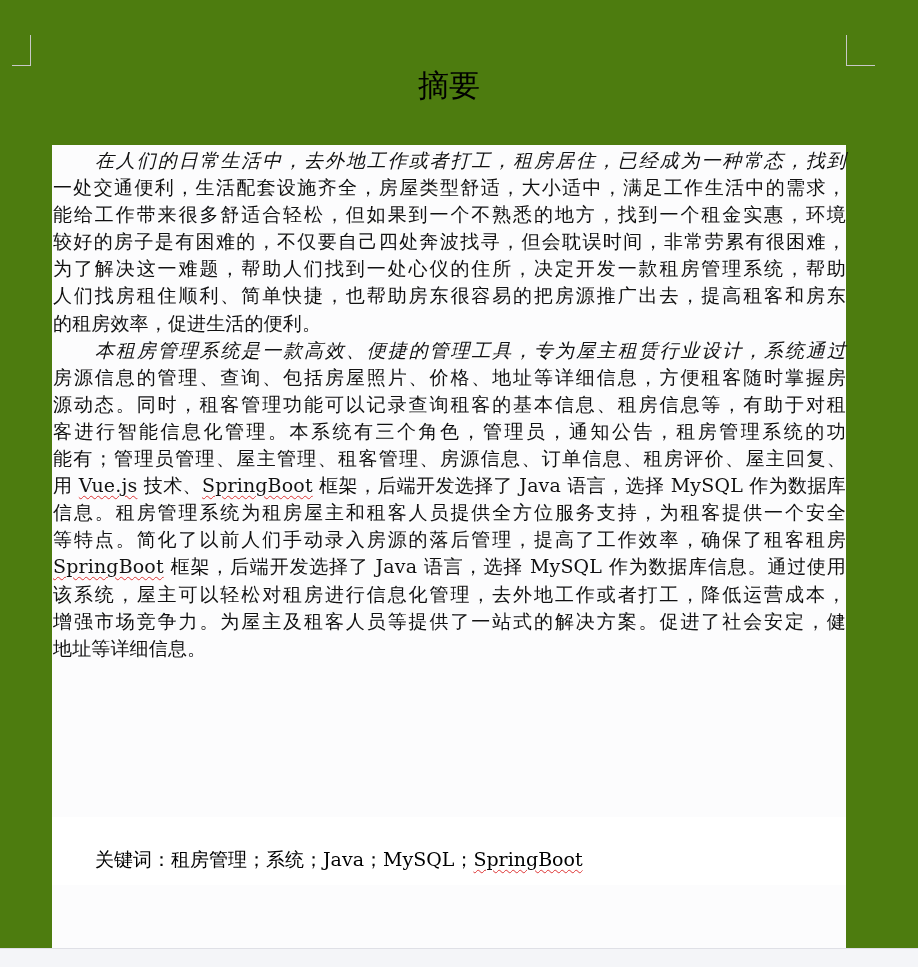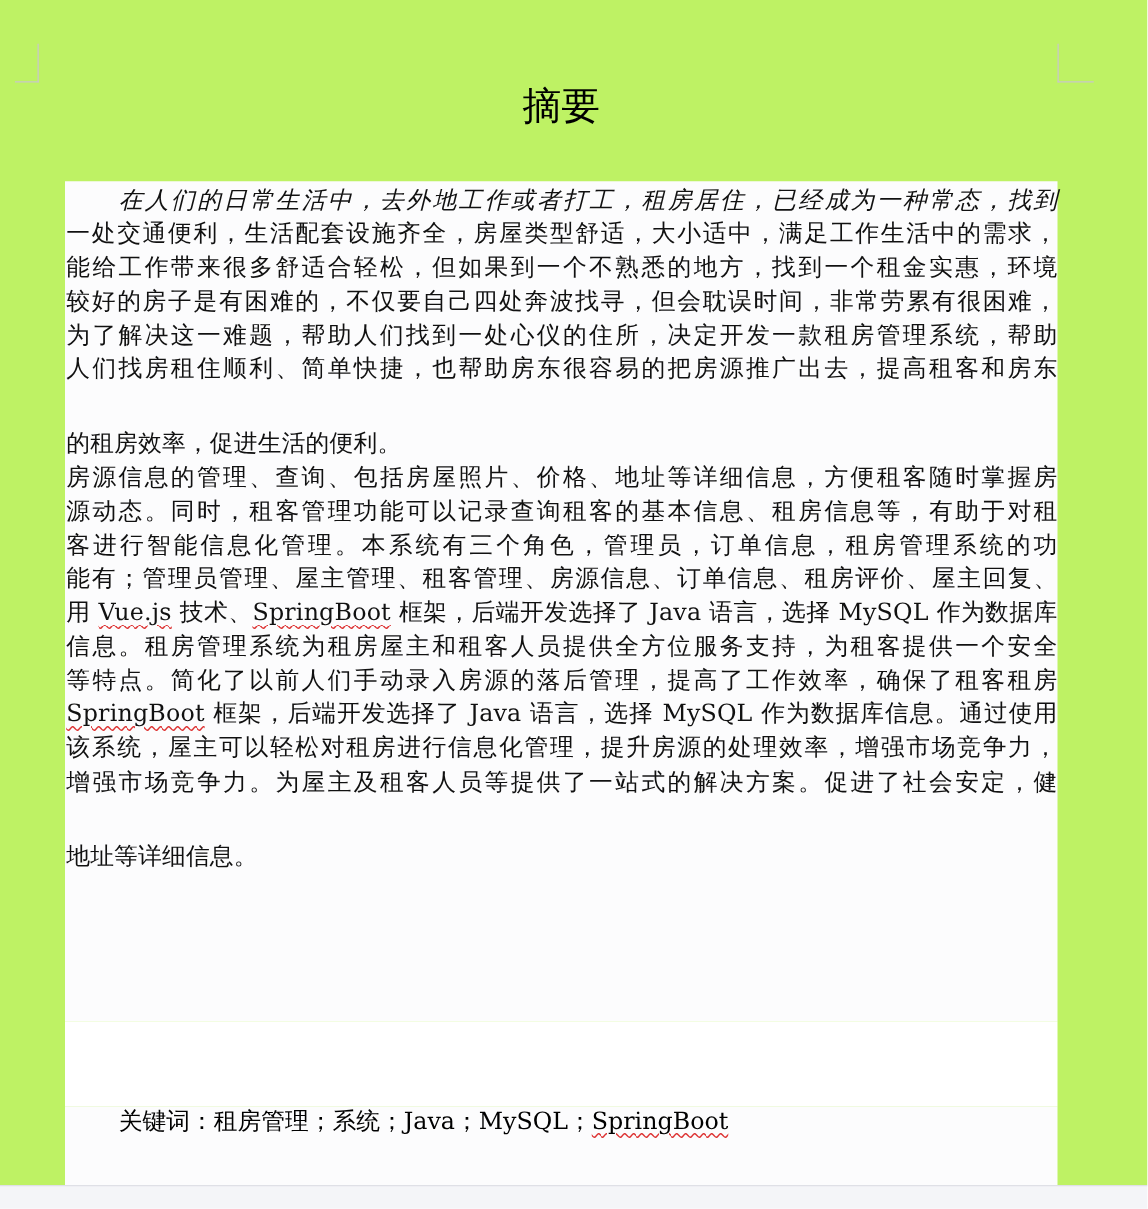--- a/index.html
+++ b/index.html
@@ -13,21 +13,21 @@
       position: relative;
       overflow: hidden;
       font-family: "DejaVu Serif", "Liberation Serif", serif;
       color: #111111;
     }
     .page {
       position: absolute;
       left: 0; top: 0;
       width: 918px;
       height: 948px;
-      background: #bef264;
+      background: #4d7c0f;
     }
     .corner {
       position: absolute;
       width: 30px;
       height: 30px;
     }
     .corner.tl {
       left: 12px; top: 35px;
       border-right: 1px solid #c8c8c8;
       border-bottom: 1px solid #c8c8c8;
@@ -85,35 +85,34 @@
     }
     .line {
       white-space: nowrap;
       display: block;
       height: 27.1px;
       text-align-last: justify;
       text-align: justify;
       width: 793px;
     }
     .line.indent { padding-left: 42px; width: 751px; font-style: italic; }
-    .line.last { text-align-last: left; margin-top: 32px; }
+    .line.last { text-align-last: left; }
     .spell {
       text-decoration: underline wavy #d33;
       text-decoration-thickness: 1px;
       text-underline-offset: 3px;
     }
     .keywords {
       position: absolute;
       left: 95px;
       top: 845px;
       font-size: 19px;
       line-height: 28px;
       white-space: nowrap;
       color: #000;
-      margin-top: 38px;
     }
     .statusbar {
       position: absolute;
       left: 0;
       top: 948px;
       width: 918px;
       height: 19px;
       background: #f4f5f8;
       border-top: 1px solid #dfe0e6;
     }
@@ -137,32 +136,33 @@
       <span class="line indent">在人们的日常生活中，去外地工作或者打工，租房居住，已经成为一种常态，找到</span>
       <span class="line">一处交通便利，生活配套设施齐全，房屋类型舒适，大小适中，满足工作生活中的需求，</span>
       <span class="line">能给工作带来很多舒适合轻松，但如果到一个不熟悉的地方，找到一个租金实惠，环境</span>
       <span class="line">较好的房子是有困难的，不仅要自己四处奔波找寻，但会耽误时间，非常劳累有很困难，</span>
       <span class="line">为了解决这一难题，帮助人们找到一处心仪的住所，决定开发一款租房管理系统，帮助</span>
       <span class="line">人们找房租住顺利、简单快捷，也帮助房东很容易的把房源推广出去，提高租客和房东</span>
       <span class="line last">的租房效率，促进生活的便利。</span>
     </div>
 
     <div>
+      <span class="line indent">本租房管理系统是一款高效、便捷的管理工具，专为屋主租赁行业设计，系统通过</span>
       <span class="line">房源信息的管理、查询、包括房屋照片、价格、地址等详细信息，方便租客随时掌握房</span>
       <span class="line">源动态。同时，租客管理功能可以记录查询租客的基本信息、租房信息等，有助于对租</span>
-      <span class="line">客进行智能信息化管理。本系统有三个角色，管理员，订单信息，租房管理系统的功</span>
+      <span class="line">客进行智能信息化管理。本系统有三个角色，管理员，通知公告，租房管理系统的功</span>
       <span class="line">能有；管理员管理、屋主管理、租客管理、房源信息、订单信息、租房评价、屋主回复、</span>
       <span class="line"><span>用 </span><span class="spell">Vue.js</span><span> 技术、</span><span class="spell">SpringBoot</span><span> 框架，后端开发选择了 Java 语言，选择 MySQL 作为数据库</span></span>
       <span class="line">信息。租房管理系统为租房屋主和租客人员提供全方位服务支持，为租客提供一个安全</span>
     </div>
 
     <div>
       <span class="line">等特点。简化了以前人们手动录入房源的落后管理，提高了工作效率，确保了租客租房</span>
       <span class="line"><span class="spell">SpringBoot</span><span> 框架，后端开发选择了 Java 语言，选择 MySQL 作为数据库信息。通过使用</span></span>
-      <span class="line">该系统，屋主可以轻松对租房进行信息化管理，提升房源的处理效率，增强市场竞争力，</span>
+      <span class="line">该系统，屋主可以轻松对租房进行信息化管理，去外地工作或者打工，降低运营成本，</span>
       <span class="line">增强市场竞争力。为屋主及租客人员等提供了一站式的解决方案。促进了社会安定，健</span>
       <span class="line last">地址等详细信息。</span>
     </div>
   </div>
 
   <div class="keywords">
     <span>关键词：</span><span>租房管理；系统；Java；MySQL；</span><span class="spell">SpringBoot</span>
   </div>
 </div>
 

